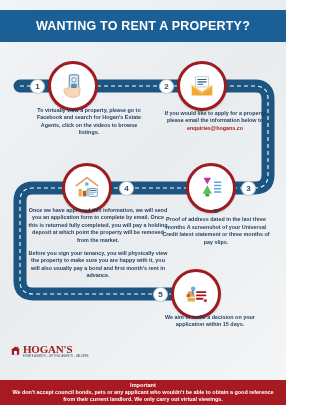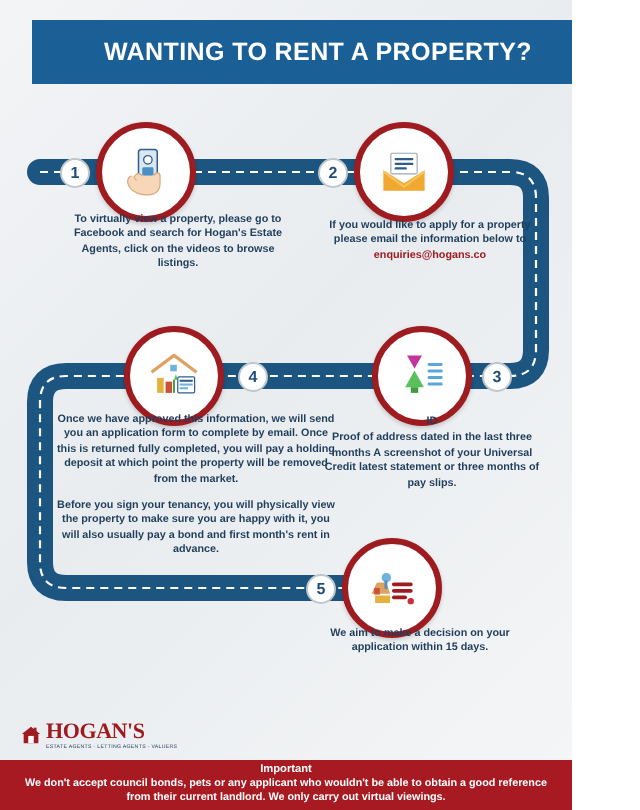--- a/index.html
+++ b/index.html
@@ -9,21 +9,21 @@
     overflow: hidden;
   }
   #poster {
     position: relative;
     width: 286px; height: 405px;
     background: linear-gradient(135deg, #f2f4f6 0%, #e9ecef 45%, #f4f6f7 100%);
   }
 
   
   .title-band {
-    position: absolute; left: 16px; top: 10px;
+    position: absolute; left: 0; top: 10px;
     width: 286px; height: 32px;
     background: #1a5f96;
     display: flex; flex-direction: column;
     align-items: center; justify-content: center;
   }
   .title-line {
     color: #ffffff;
     font-weight: bold;
     font-size: 12.5px;
     letter-spacing: 0.2px;
@@ -68,21 +68,21 @@
     line-height: 7.4px;
     text-align: center;
     font-weight: bold;
   }
   .txt .email { color: #9e1b20; }
   .txt p + p { margin-top: 6px; }
   .txt .hdr { display: block; margin-bottom: 1px; }
 
   
   .footer-logo {
-    position: absolute; left: 10px; top: 361px;
+    position: absolute; left: 10px; top: 344px;
     display: flex; align-items: flex-start; gap: 2px;
   }
   .logo-mark {
     width: 11px; height: 11px;
     position: relative; flex: none; margin-top: 1px;
   }
   .logo-text-wrap { display: flex; flex-direction: column; }
   .logo-word {
     font-family: "Liberation Serif", serif;
     font-weight: bold;

